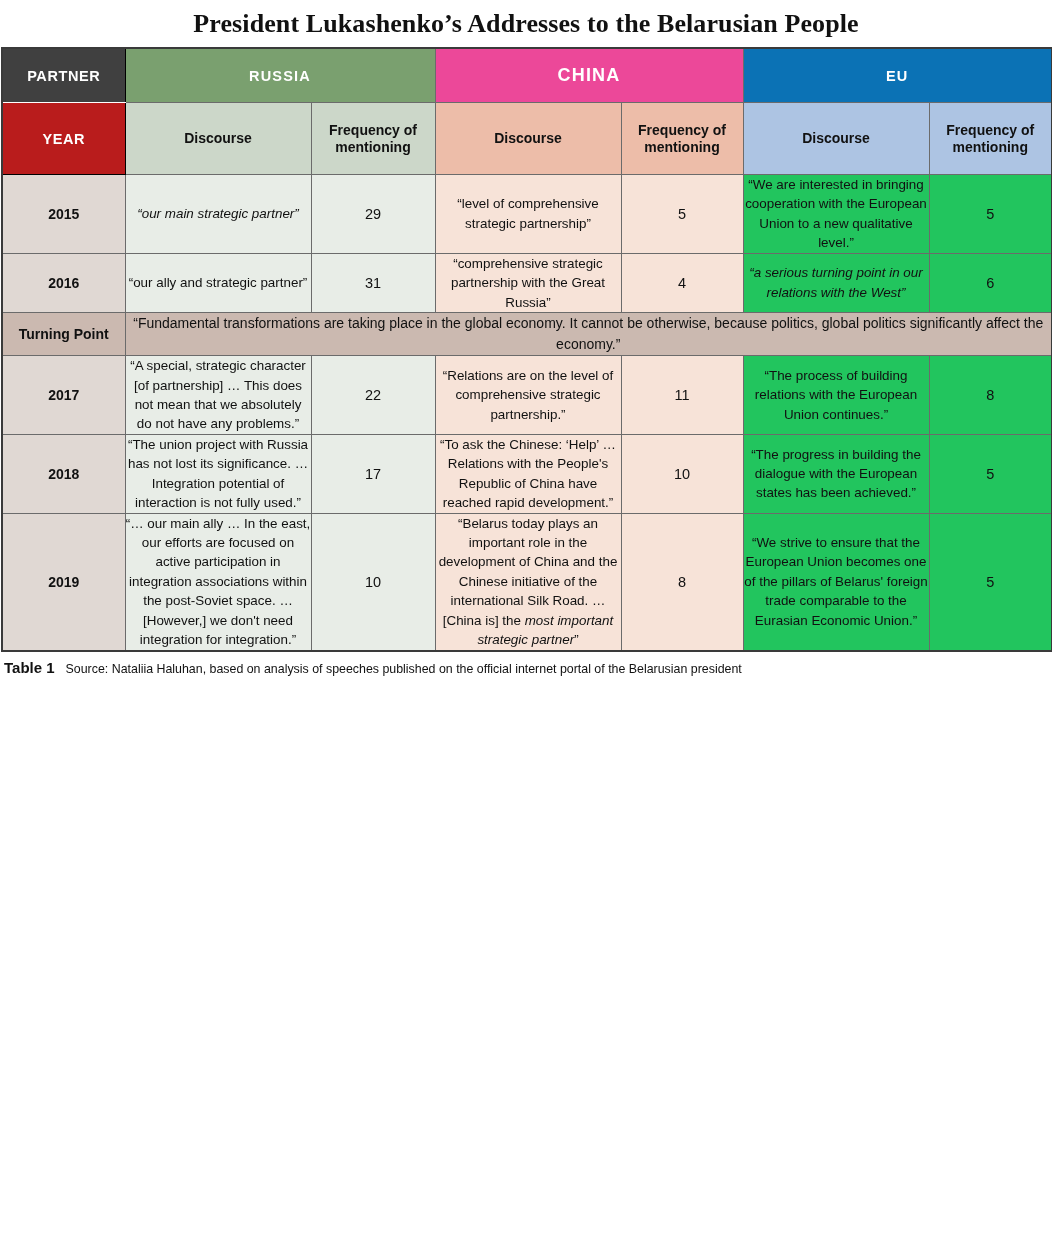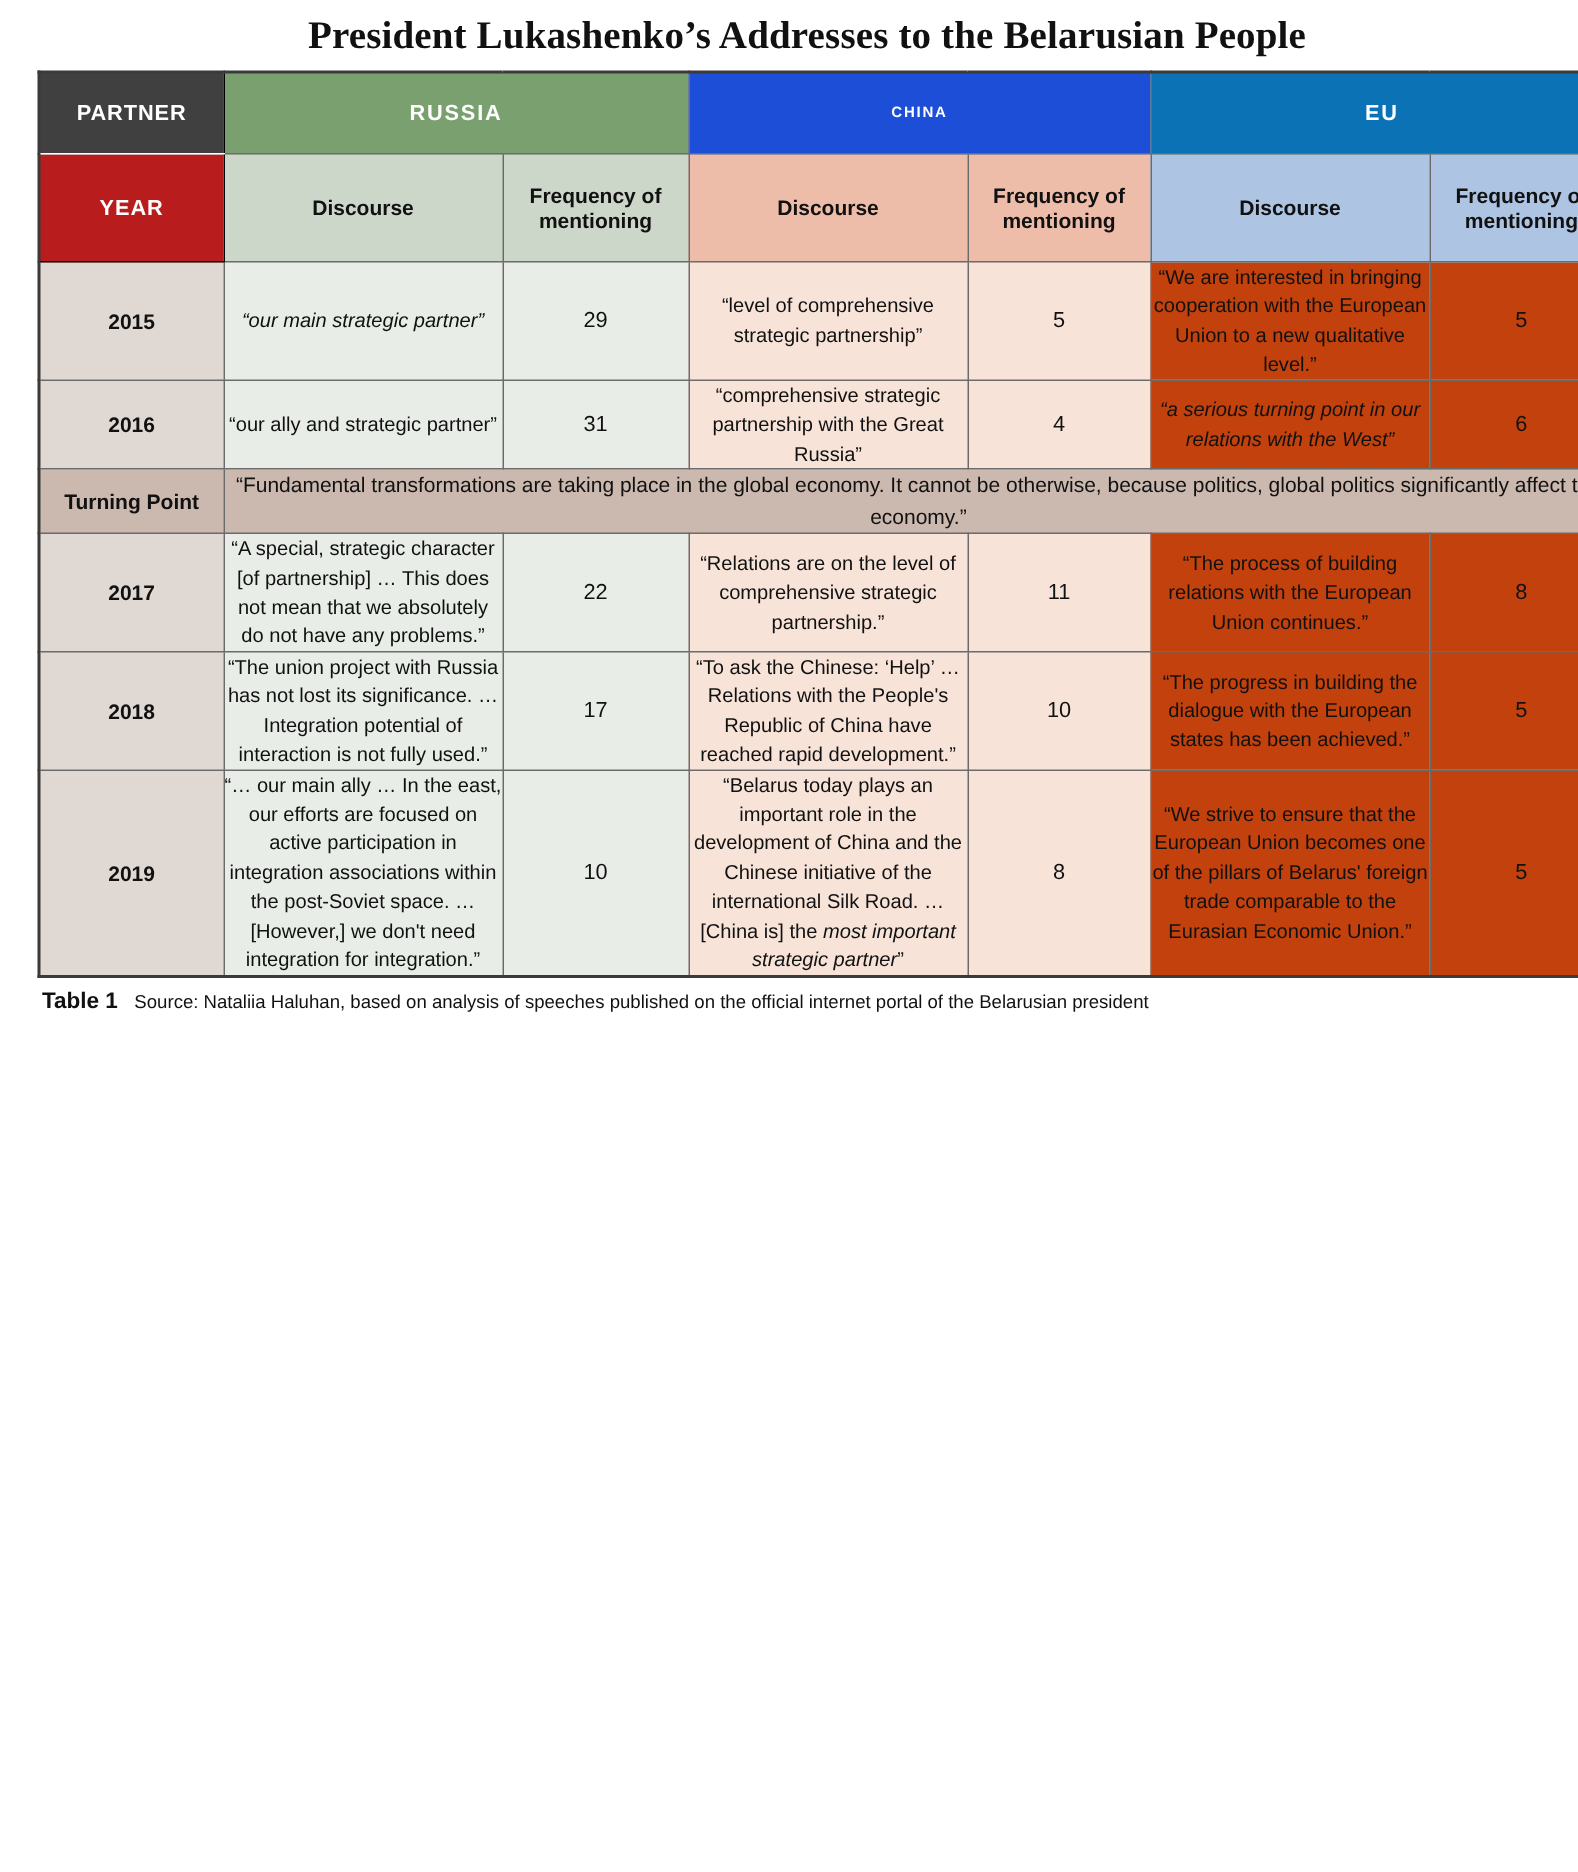--- a/index.html
+++ b/index.html
@@ -3,21 +3,21 @@
 <meta charset="utf-8">
 <style>
   html,body{margin:0;padding:0;}
   body{
     width:1052px;height:1248px;
     background:#ffffff;
     font-family:"Liberation Sans", sans-serif;
     color:#111;
     overflow:hidden;
   }
-  .page{width:1052px;height:1244px;position:relative;box-sizing:border-box;padding-left:24px;}
+  .page{width:1052px;height:1244px;position:relative;box-sizing:border-box;}
 
   .title{
     font-family:"Liberation Serif", serif;
     font-size:26px;
     font-weight:700;
     text-align:center;
     letter-spacing:.1px;
     padding:9px 0 8px 0;
     color:#111;
   }
@@ -38,41 +38,41 @@
 
   
   .h-partner{
     background:#404040;color:#fff;
     font-size:14.5px;font-weight:700;letter-spacing:.6px;
     height:53px;
     border-color:#000 !important;
     border-bottom:1.5px solid #fff !important;
   }
   .h-russia{background:#7aa06f;color:#fff;font-size:14.5px;font-weight:700;letter-spacing:1.2px;}
-  .h-china{background:#1d4ed8;color:#fff;font-size:10px;font-weight:700;letter-spacing:1.2px;}
+  .h-china{background:#ec4899;color:#fff;font-size:18px;font-weight:700;letter-spacing:1.2px;}
   .h-eu{background:#0b72b5;color:#fff;font-size:14.5px;font-weight:700;letter-spacing:1.2px;}
 
   
   .h-year{
     background:#b91c1c;color:#fff;
     font-size:14.5px;font-weight:700;letter-spacing:.6px;
     height:71px;
     border-color:#000 !important;
     border-top:1.5px solid #fff !important;
   }
   .sub{font-size:14px;font-weight:700;line-height:1.15;color:#111;padding:4px 3px;}
   .sub-ru{background:#ccd7c9;}
   .sub-cn{background:#edbda9;}
   .sub-eu{background:#adc4e3;}
 
   
   .c-year{background:#e0d8d3;font-size:14px;font-weight:700;color:#111;}
   .c-ru{background:#e8ede7;}
   .c-cn{background:#f7e3d8;}
-  .c-eu{background:#c2410c;}
+  .c-eu{background:#22c55e;}
   .quote{
     font-size:13.4px;line-height:1.45;padding:9px 8px;color:#111;
   }
   .freq{font-size:14.5px;color:#111;}
   .ital{font-style:italic;}
 
   .c-turn-label{background:#cbb9b0;font-size:14px;font-weight:700;color:#111;}
   .c-turn{
     background:#cbb9b0;font-size:14px;line-height:1.5;
     padding:10px 12px;color:#111;

